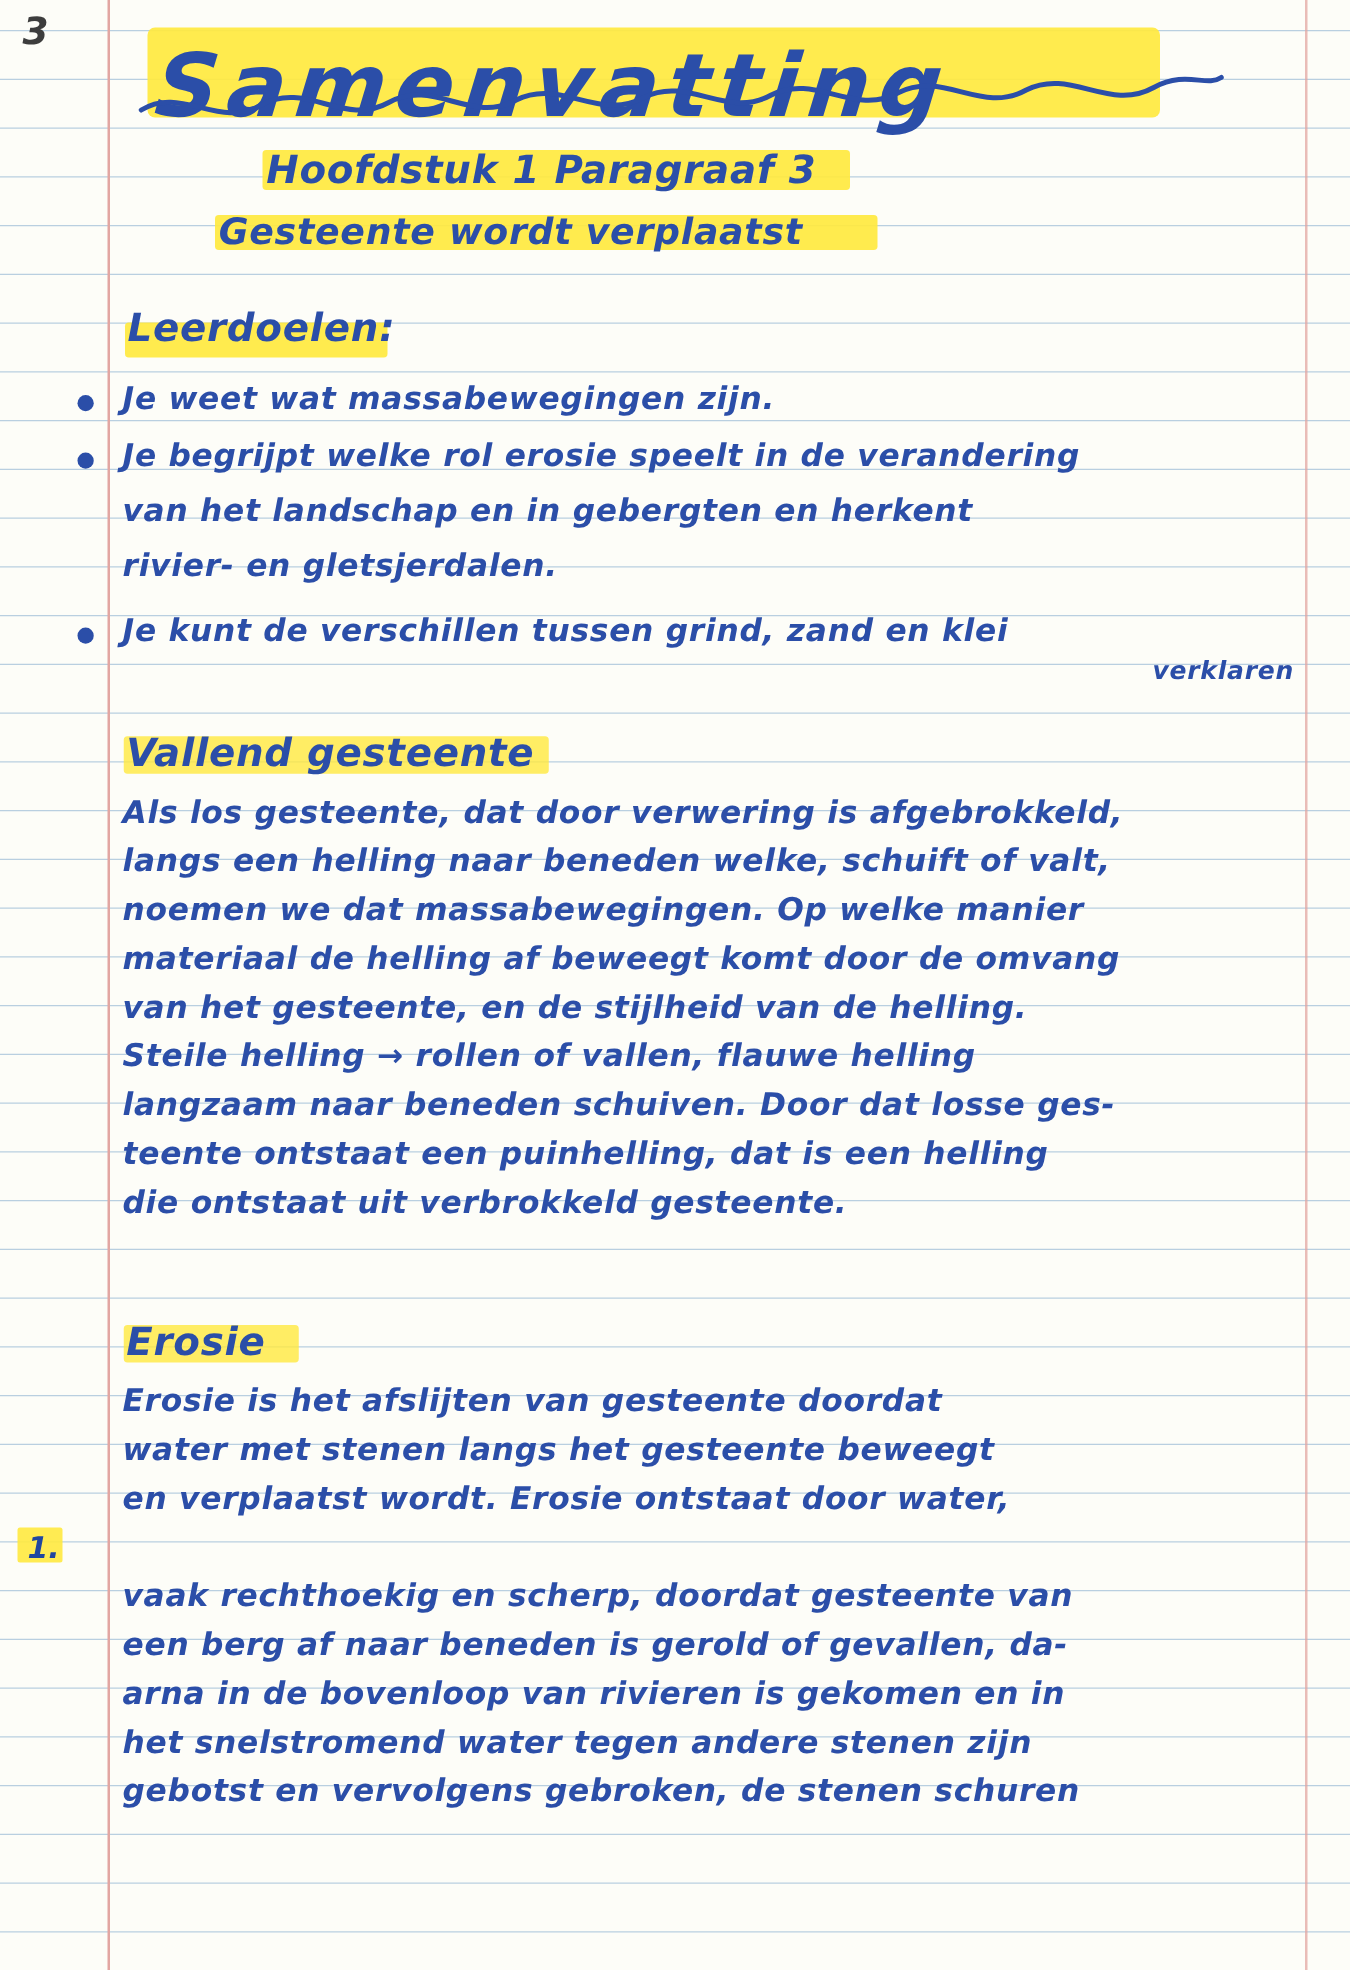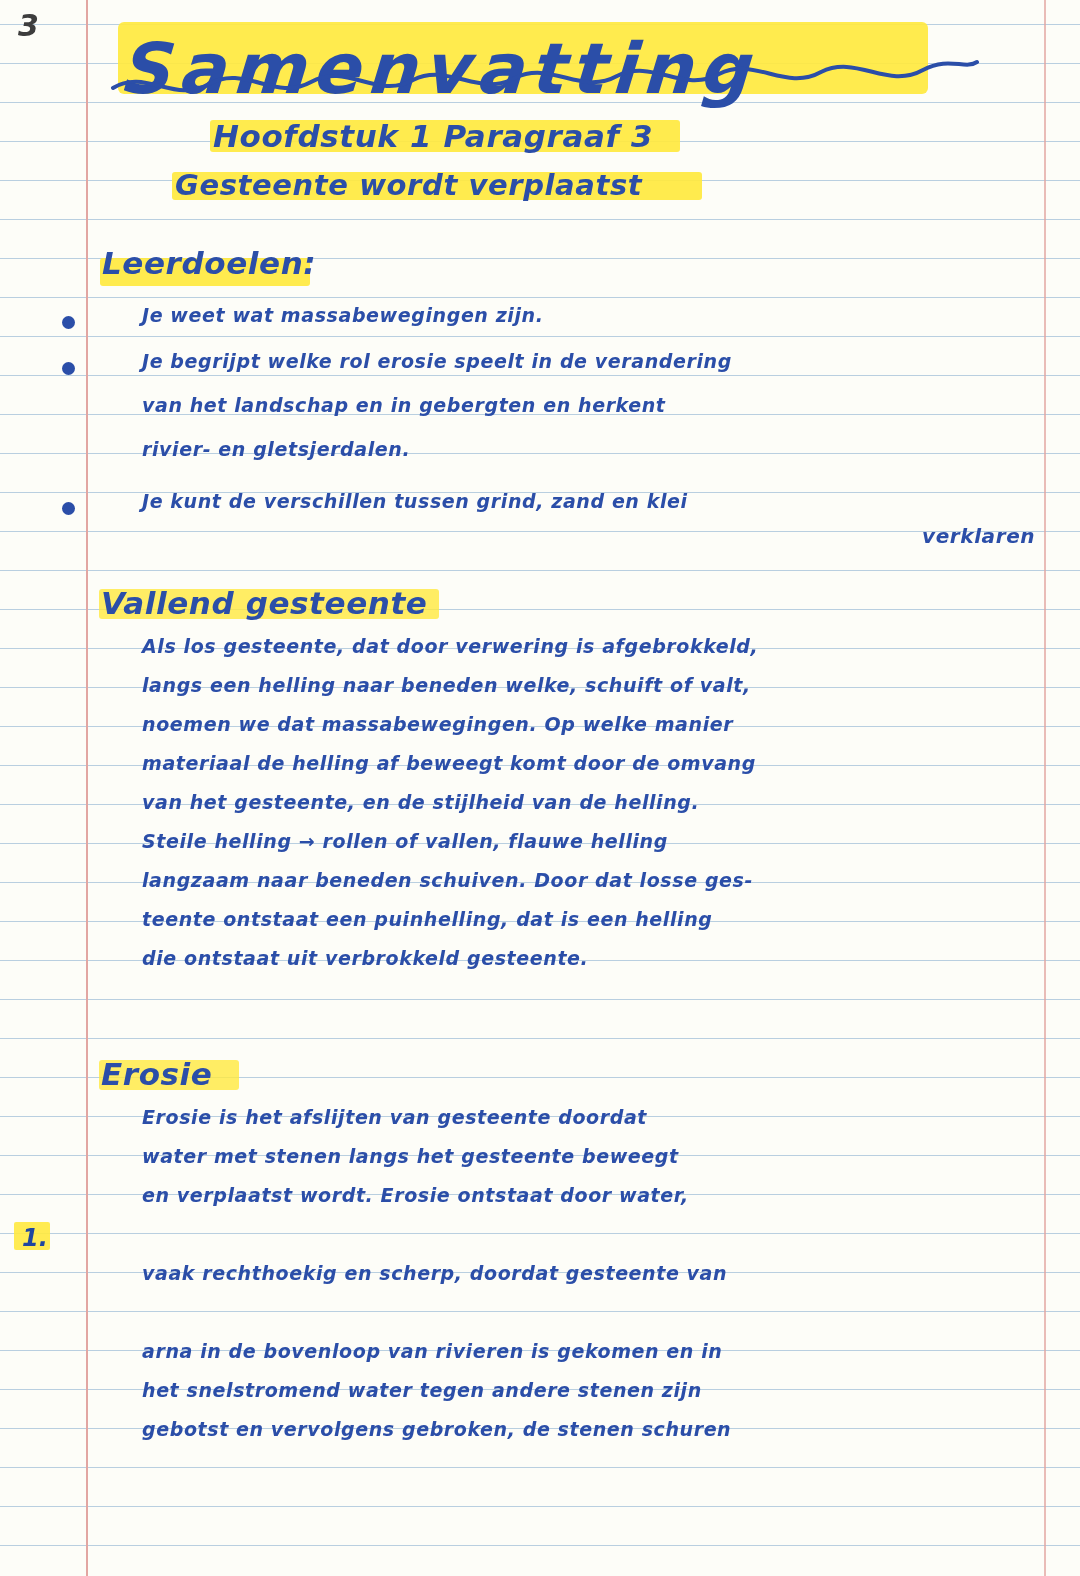--- a/index.html
+++ b/index.html
@@ -41,21 +41,21 @@
   
   .hw {
     position: absolute;
     color: #2b4ea8;
     font-family: "DejaVu Sans", sans-serif;
     font-style: italic;
     font-weight: 600;
     letter-spacing: .6px;
     white-space: nowrap;
   }
-  .hw.line { font-size: 19px; line-height: 1; margin-left: 44px; }
+  .hw.line { font-size: 25px; line-height: 1; }
   .hw.head { font-size: 31px; }
   .hw.small { font-size: 20px; }
 
   
   .hl {
     position: absolute;
     background: #ffe93f;
     opacity: .92;
     border-radius: 3px;
   }
@@ -213,17 +213,18 @@
   <div class="hw head" style="left:101px;top:1056px">Erosie</div>
 
   <div class="hw line" style="left:98px;top:1108px">Erosie is het afslijten van gesteente doordat</div>
   <div class="hw line" style="left:98px;top:1147px">water met stenen langs het gesteente beweegt</div>
   <div class="hw line" style="left:98px;top:1186px">en verplaatst wordt. Erosie ontstaat door water,</div>
 
   <div class="numtag-hl" style="left:14px;top:1222px;width:36px;height:28px"></div>
   <div class="numtag" style="left:22px;top:1224px">1.</div>
 
   <div class="hw line" style="left:98px;top:1264px">vaak rechthoekig en scherp, doordat gesteente van</div>
+  <div class="hw line" style="left:98px;top:1303px">een berg af naar beneden is gerold of gevallen, da-</div>
   <div class="hw line" style="left:98px;top:1342px">arna in de bovenloop van rivieren is gekomen en in</div>
   <div class="hw line" style="left:98px;top:1381px">het snelstromend water tegen andere stenen zijn</div>
   <div class="hw line" style="left:98px;top:1420px">gebotst en vervolgens gebroken, de stenen schuren</div>
 
 </div>
 
 </body></html>

